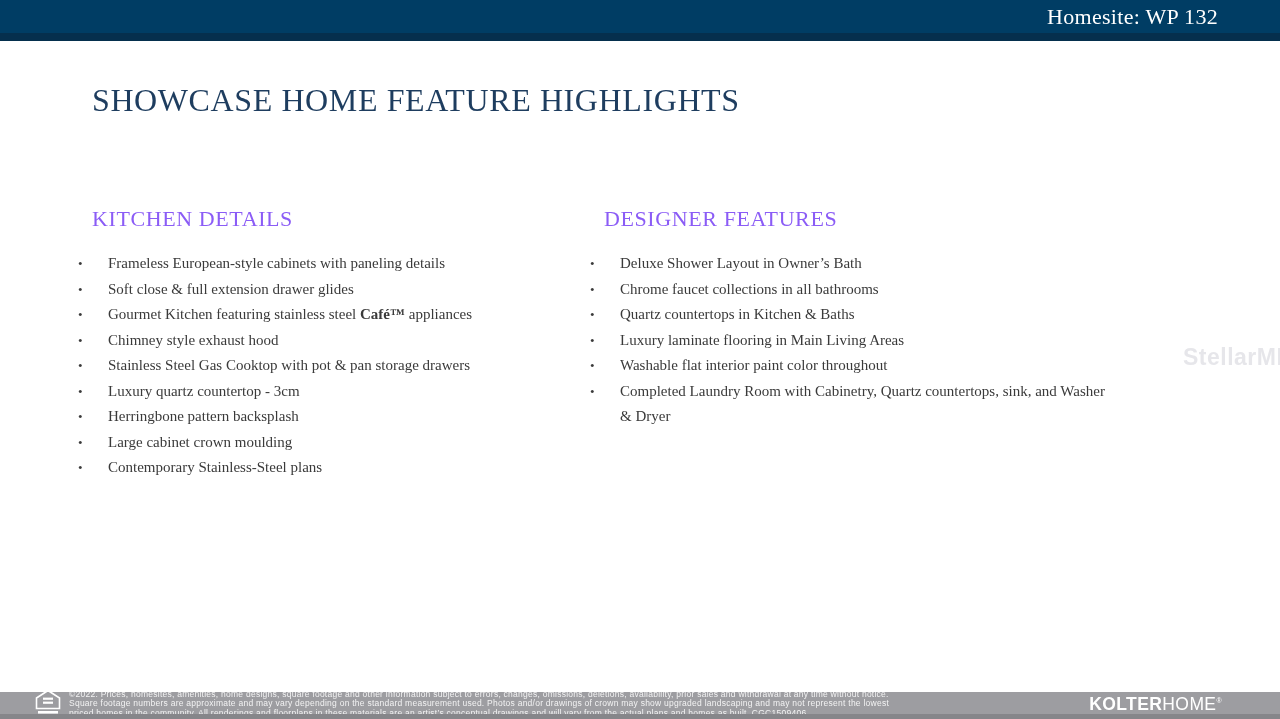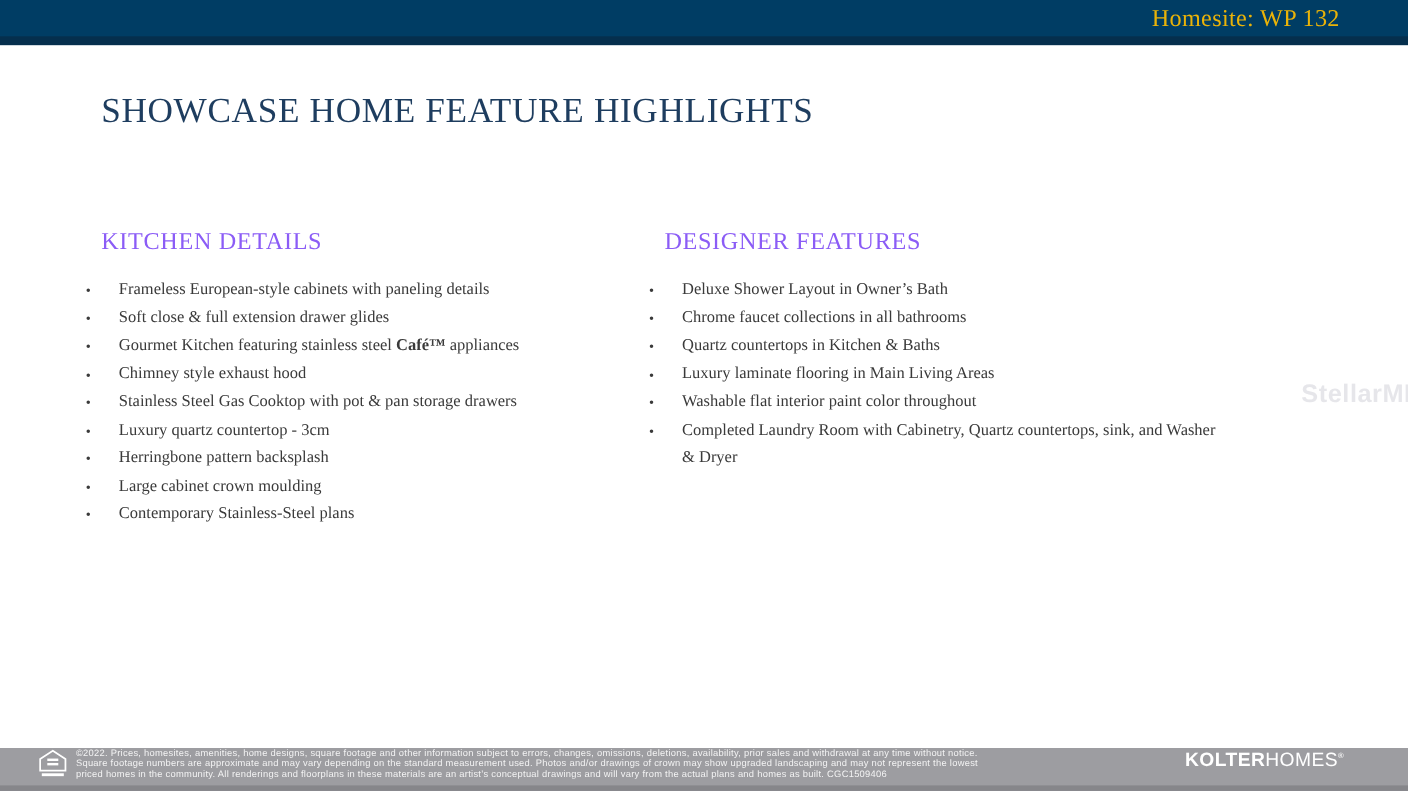--- a/index.html
+++ b/index.html
@@ -11,21 +11,21 @@
   .header-bar{
     position:absolute;top:0;left:0;width:1280px;height:41px;
     background:#003d64;
   }
   .header-bar .dark-strip{
     position:absolute;bottom:0;left:0;width:100%;height:8px;background:#052f4d;
   }
   .homesite{
     position:absolute;top:0;left:0;right:62px;height:33px;
     display:flex;align-items:center;justify-content:flex-end;
-    color:#eab308;font-size:22px;letter-spacing:0.3px;
+    color:#ffffff;font-size:22px;letter-spacing:0.3px;
   }
   
   .page-title{
     position:absolute;left:92px;top:82px;
     font-size:32px;color:#1e3d5f;letter-spacing:0.6px;font-weight:normal;margin:0;
   }
   
   .feature-col{position:absolute;top:203px;}
   .col-kitchen{left:92px;width:480px;}
   .col-designer{left:604px;width:515px;}
@@ -46,22 +46,22 @@
   }
   ul.features li b{font-weight:bold;}
   
   .watermark{
     position:absolute;left:1183px;top:344px;
     font-family:"Liberation Sans", sans-serif;font-weight:bold;
     font-size:23px;color:rgba(210,210,216,0.55);letter-spacing:0.5px;
   }
   
   .footer{
-    position:absolute;left:0;bottom:0;width:1280px;height:39px;
-    background:#9d9da1;display:flex;
+    position:absolute;left:0;bottom:0;width:1280px;height:27px;
+    background:#9d9da1;display:flex;align-items:center;
     font-family:"Liberation Sans", sans-serif;
   }
   .footer .dark-strip{
     position:absolute;bottom:0;left:0;width:100%;height:5px;background:#86868a;
   }
   .eho-icon{margin:0 7px 3px 34px;flex:0 0 auto;}
   .disclaimer{
     flex:1 1 auto;color:rgba(255,255,255,0.88);
     font-size:8.5px;line-height:9.4px;letter-spacing:0.25px;
     margin-bottom:3px;
@@ -124,16 +124,16 @@
       <rect x="9" y="13.6" width="10" height="2.2" fill="#ffffff"></rect>
       <rect x="4" y="23" width="20" height="2.6" fill="#ffffff"></rect>
     </svg>
   </span>
   <div class="disclaimer">
       <div>©2022. Prices, homesites, amenities, home designs, square footage and other information subject to errors, changes, omissions, deletions, availability, prior sales and withdrawal at any time without notice.</div>
       <div>Square footage numbers are approximate and may vary depending on the standard measurement used. Photos and/or drawings of crown may show upgraded landscaping and may not represent the lowest</div>
       <div>priced homes in the community. All renderings and floorplans in these materials are an artist’s conceptual drawings and will vary from the actual plans and homes as built. CGC1509406</div>
     </div>
   <div class="brand">
-    <span class="b-bold">KOLTER</span><span class="b-light">HOMES</span><sup>®</sup>
+    <span class="b-bold">KOLTER</span><span class="b-light">HOME</span><sup>®</sup>
   </div>
   <div class="dark-strip"></div>
 </div>
 
 </body></html>

